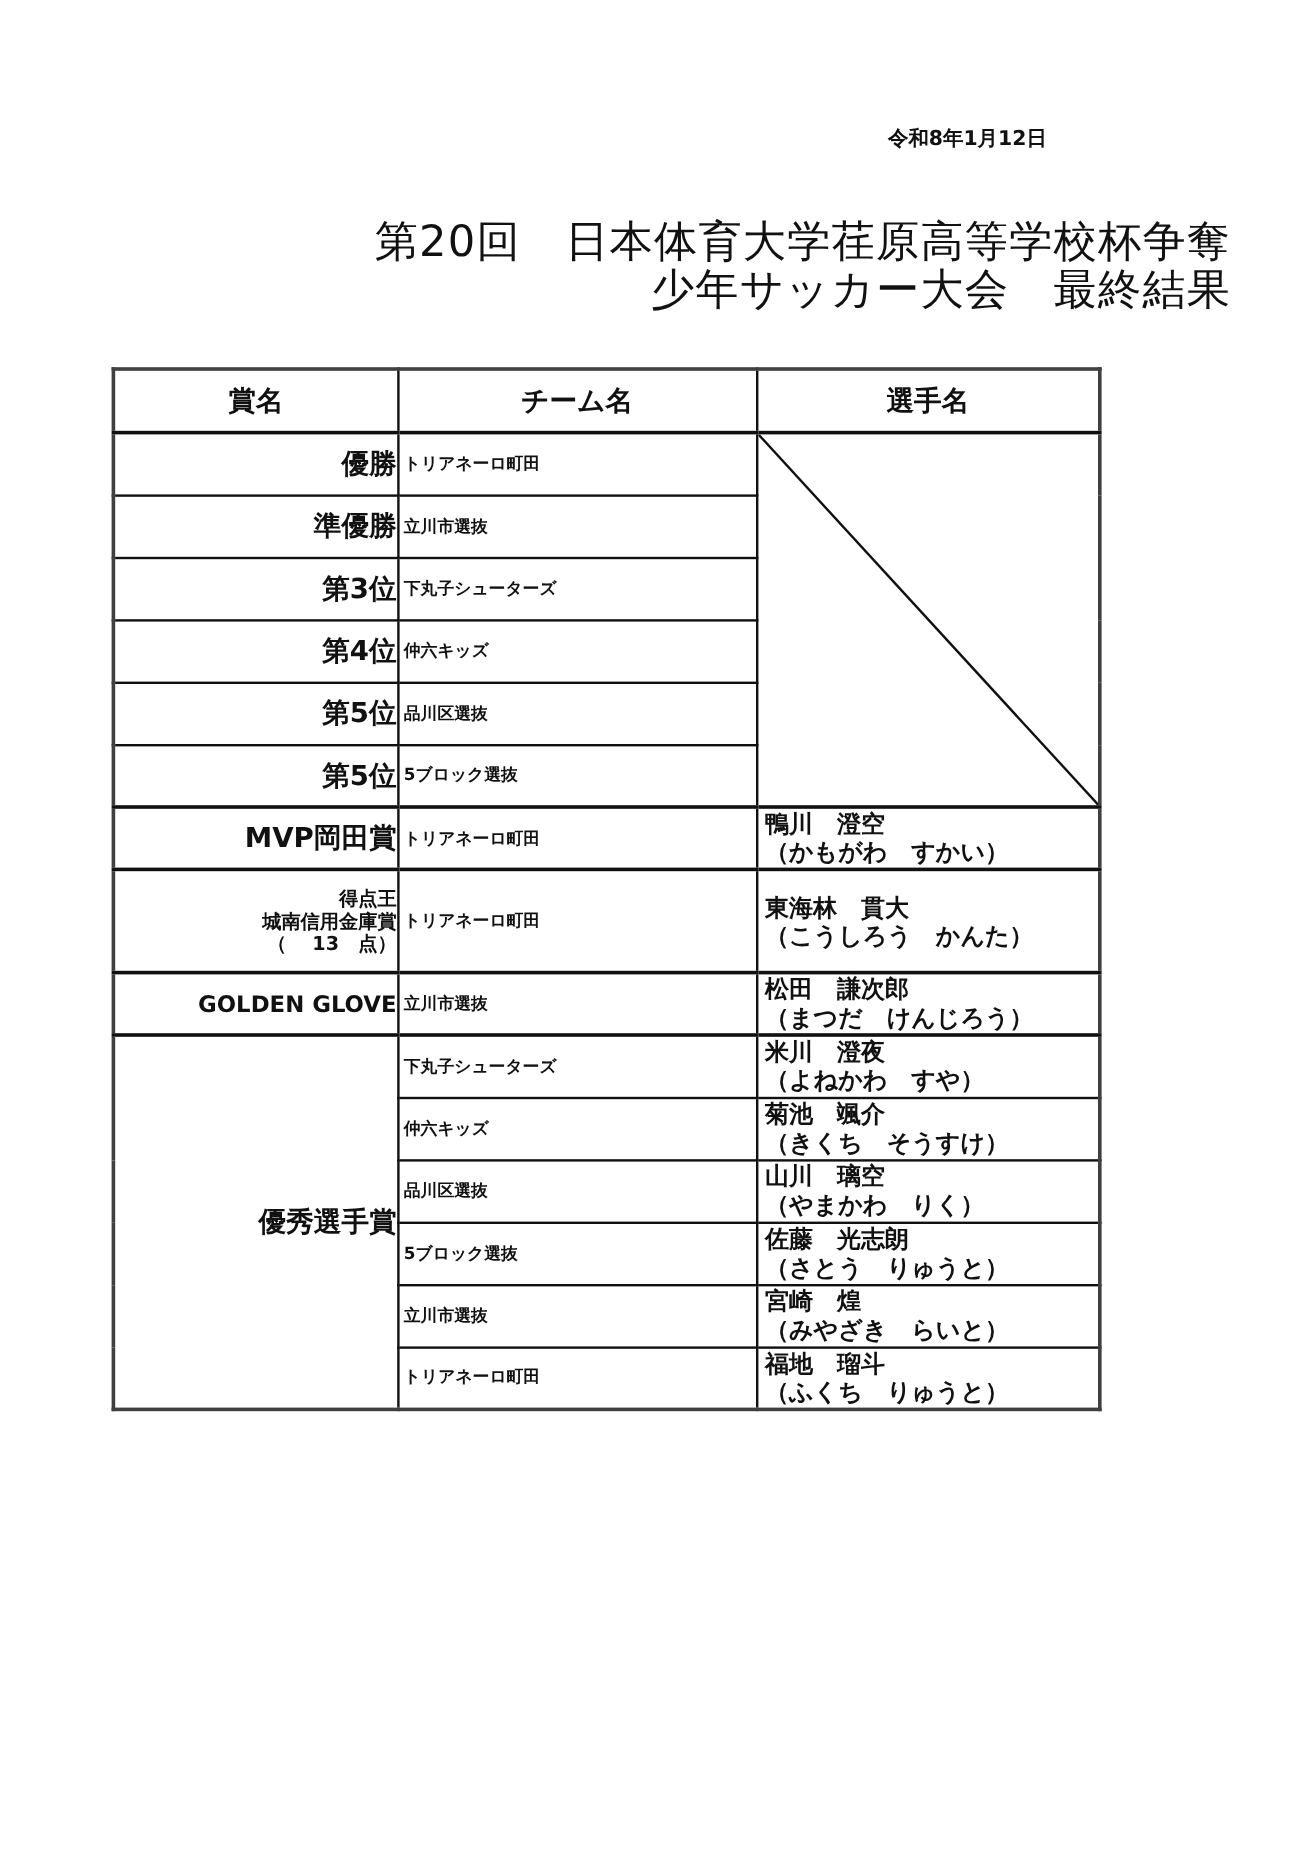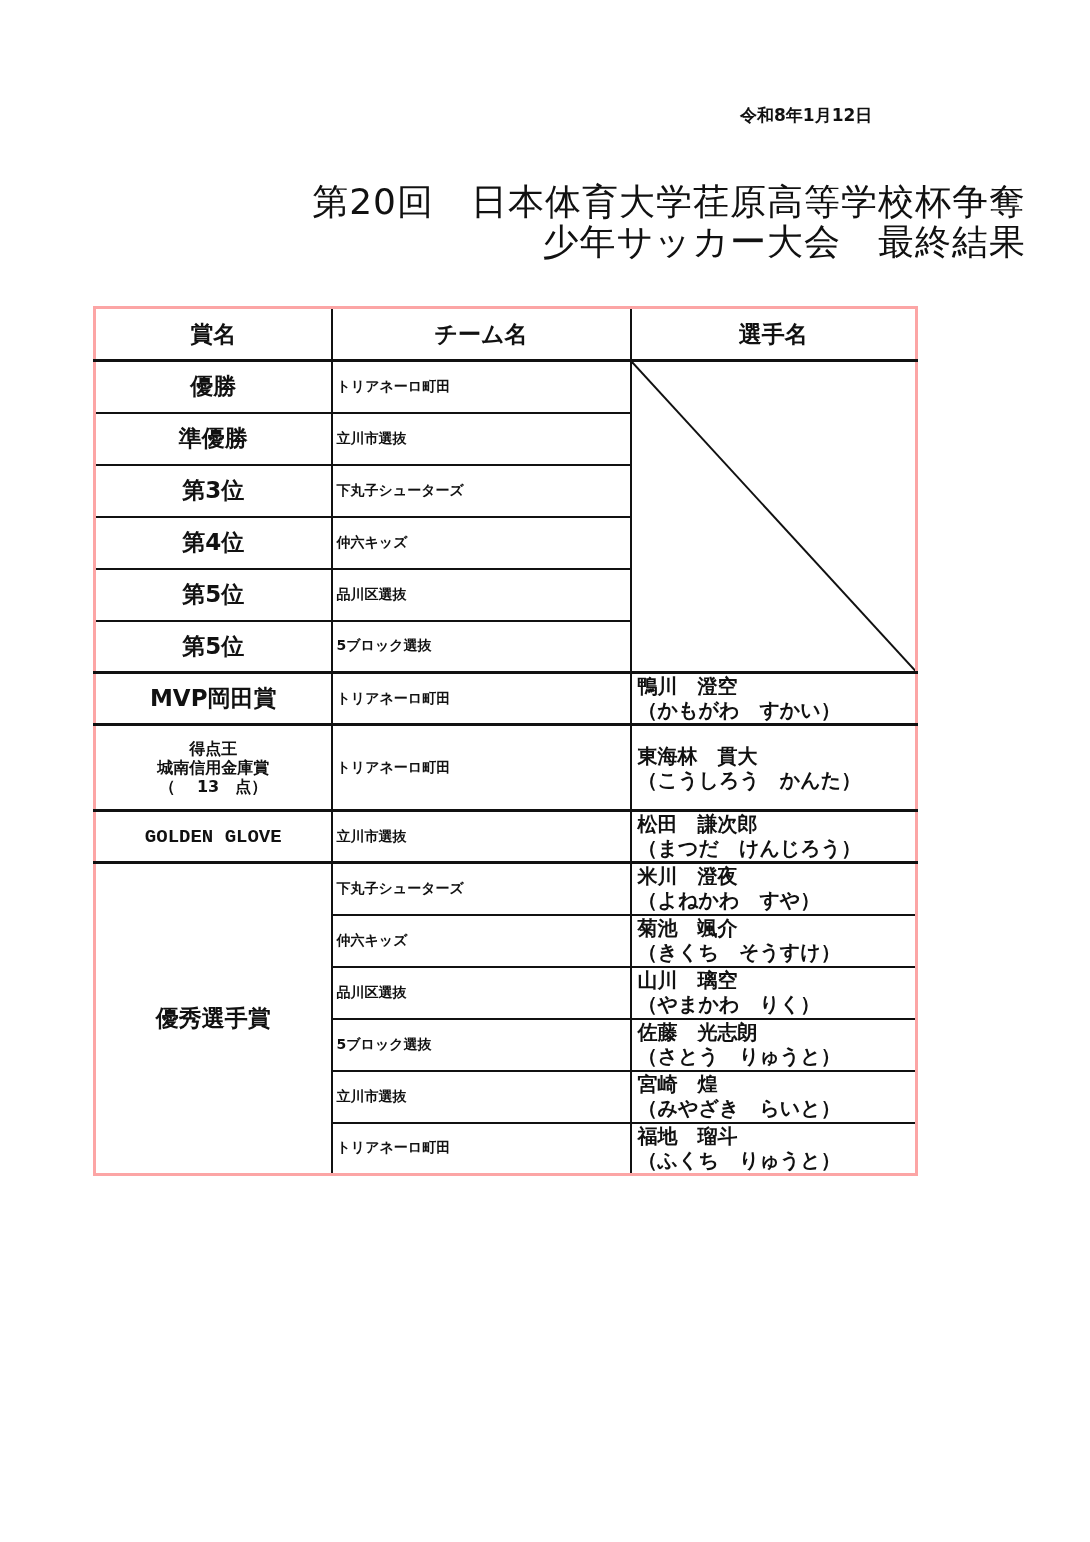--- a/index.html
+++ b/index.html
@@ -7,26 +7,26 @@
          font-family: "DejaVu Sans", "Liberation Sans", sans-serif; color: #111; }
   .date { position: absolute; top: 104px; left: 740px; width: 170px; text-align: left;
           font-size: 17px; font-weight: bold; letter-spacing: 0px; }
   .title { position: absolute; left: 16px; width: 1010px; text-align: right; font-size: 36px;
            line-height: 40px; letter-spacing: 1px; }
   .title.l1 { top: 182px; }
   .title.l2 { top: 222px; }
   table.results { position: absolute; left: 93px; top: 306px; width: 822px;
                   border-collapse: collapse; table-layout: fixed; }
   table.results td, table.results th { border: 2px solid #111; padding: 0; }
-  table.results { border: 3px solid #fca5a5; padding-left: 36px; }
+  table.results { border: 3px solid #404040; padding-left: 36px; }
   col.c1 { width: 237px; } col.c2 { width: 299px; } col.c3 { width: 286px; }
   th { height: 50px; font-size: 23px; font-weight: bold; text-align: center; border-bottom: 3px solid #111 !important; }
-  .award { text-align: center; font-weight: bold; font-size: 23px; }
+  .award { text-align: right; font-weight: bold; font-size: 23px; }
   .award.small { font-size: 16px; line-height: 19px; }
-  .award.medium { font-size: 19px; font-family: Liberation Mono, monospace; }
+  .award.medium { font-size: 19px; }
   .team { font-weight: bold; font-size: 14px; padding-left: 4px !important; white-space: nowrap; }
   .player { font-weight: bold; font-size: 20px; line-height: 24px; padding-left: 6px !important;
             vertical-align: top; white-space: nowrap; }
   .player .kana { display: block; }
   .player .kanji { display: block; }
   tr.r { height: 52px; }
   tr.r.tall { height: 86px; }
   .slash { padding: 0 !important; position: relative; }
   .slash svg { position: absolute; left: 0; top: 0; width: 100%; height: 100%; }
   .thick-top td { border-top: 3px solid #111 !important; }

